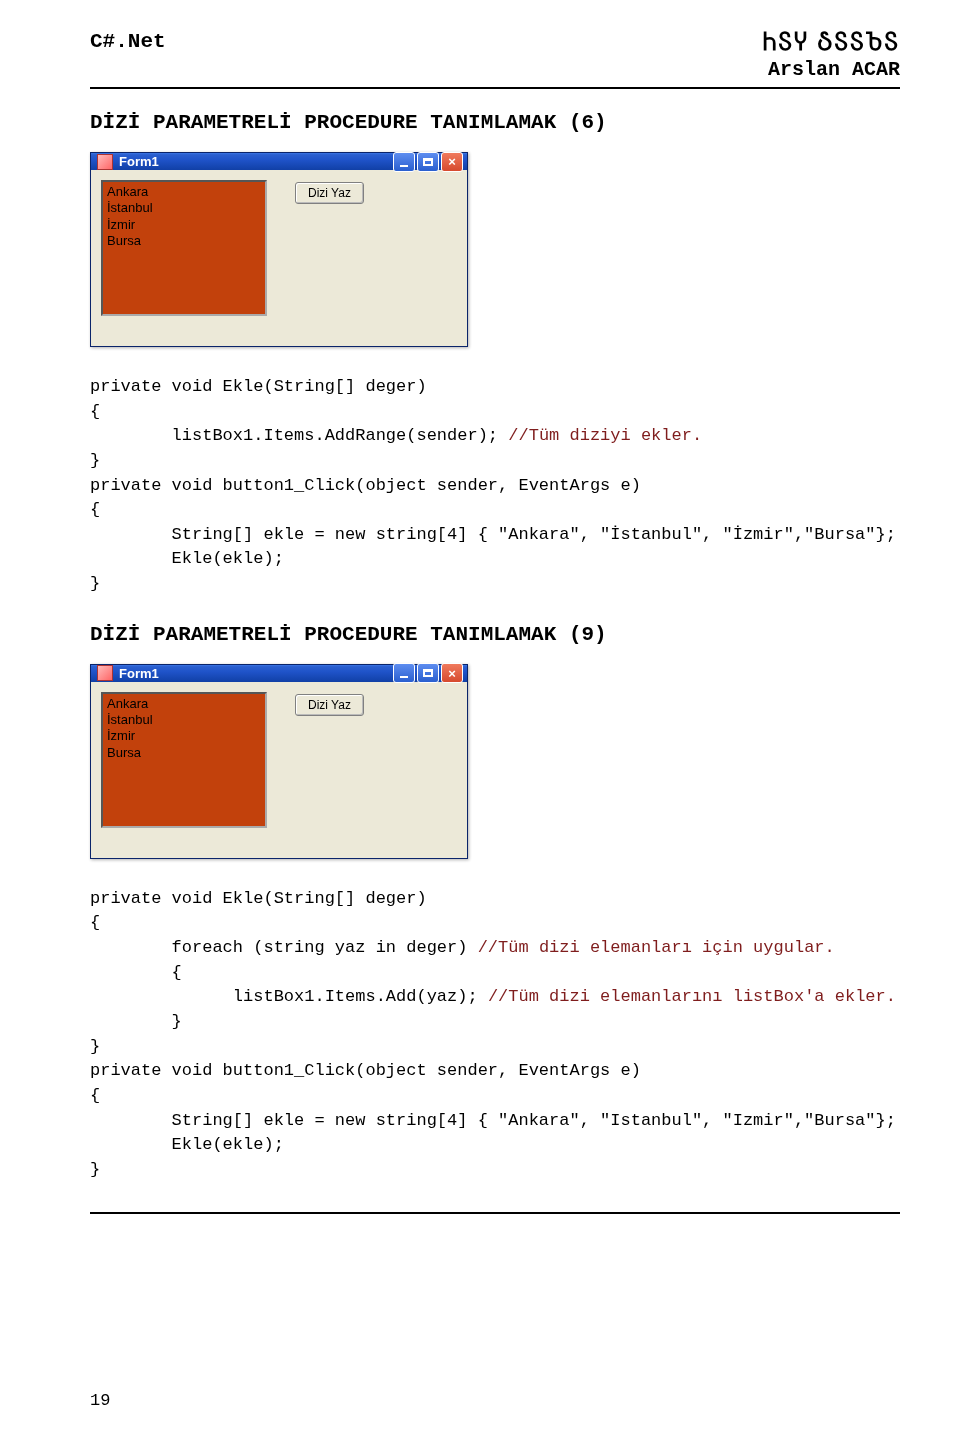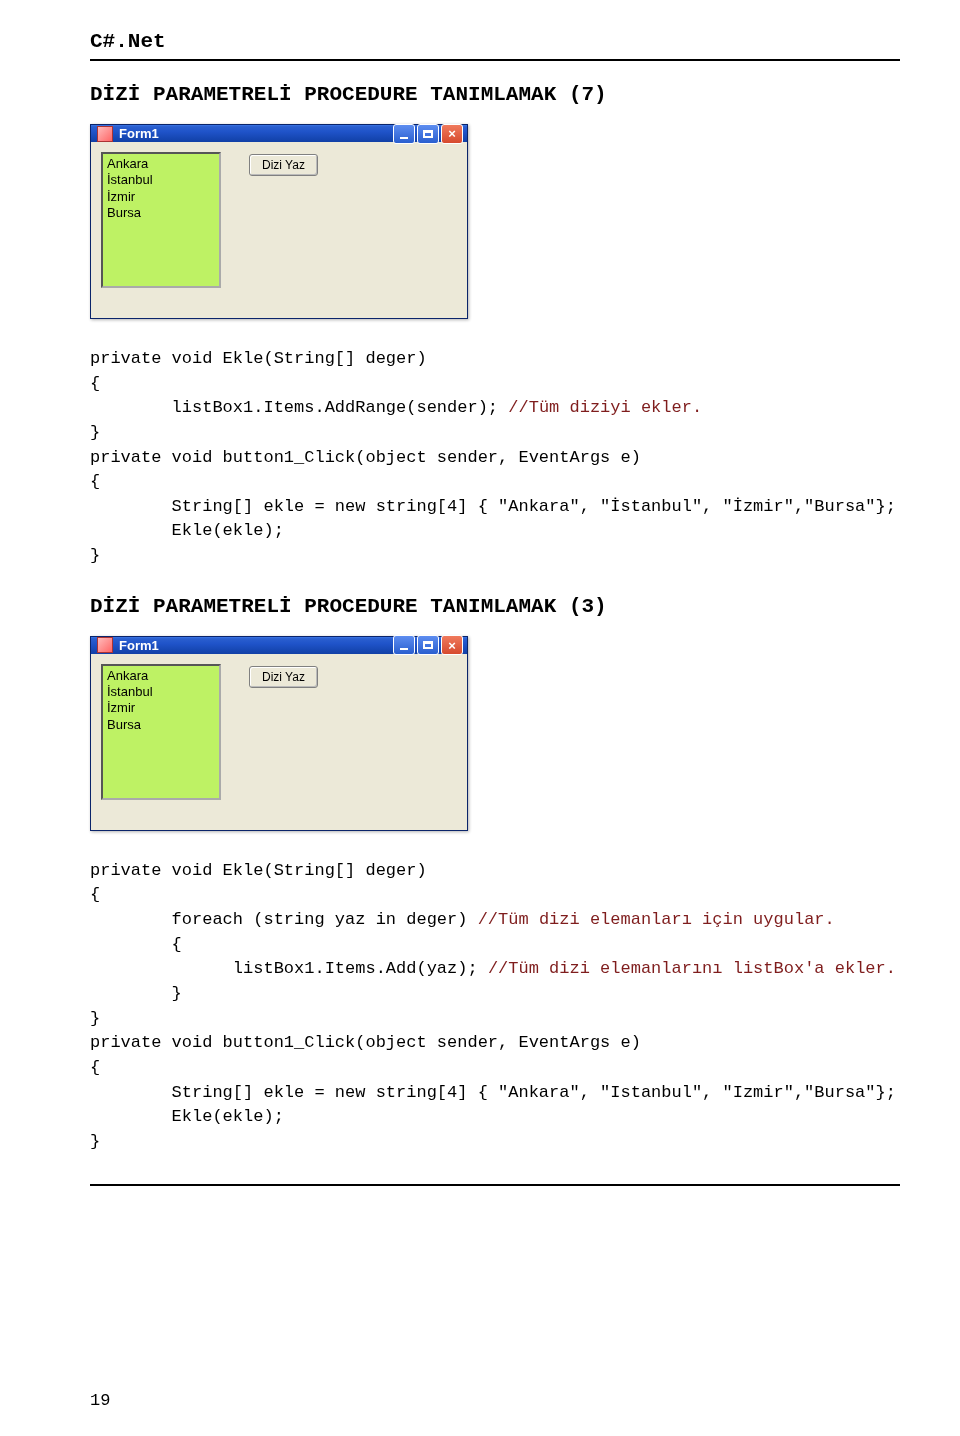--- a/index.html
+++ b/index.html
@@ -96,23 +96,23 @@
   .win-btn.max .glyph { width: 10px; height: 8px; border: 2px solid #fff; border-top-width: 3px; }
   .win-btn.close .glyph { font-size: 13px; line-height: 1; }
 
   .form-body {
     padding: 10px 10px 30px 10px;
     display: flex;
     align-items: flex-start;
     gap: 28px;
   }
   .listbox {
-    width: 120px;
+    width: 166px;
     height: 136px;
-    background: #bef264;
+    background: #c2410c;
     border: 2px inset #aaa;
     font-family: Tahoma, sans-serif;
     font-size: 13px;
     padding: 2px 4px;
     line-height: 1.25;
   }
   .listbox div { white-space: nowrap; }
   .xp-button {
     font-family: Tahoma, sans-serif;
     font-size: 12px;
@@ -144,24 +144,28 @@
     justify-content: space-between;
     font-family: "Courier New", monospace;
     font-size: 17px;
   }
 </style>
 </head>
 <body>
 
 <div class="header-row">
   <div class="header-left">C#.Net</div>
+  <div class="header-right">
+    <div class="decor">ႹႽჄ ჂႽႽႦႽ</div>
+    <div class="author">Arslan ACAR</div>
+  </div>
 </div>
 <hr class="hr-top">
 
-<div class="section-title">DİZİ PARAMETRELİ PROCEDURE TANIMLAMAK (7)</div>
+<div class="section-title">DİZİ PARAMETRELİ PROCEDURE TANIMLAMAK (6)</div>
 
 <div class="form-window">
   <div class="titlebar">
     <div class="app-icon"></div>
     <div class="title-text">Form1</div>
     <div class="win-btns">
       <div class="win-btn min">
           <div class="glyph"></div>
         </div>
       <div class="win-btn max">
@@ -186,21 +190,21 @@
 <div class="code"><span>private void Ekle(String[] deger)</span>
 <span>{</span>
 <span>        listBox1.Items.AddRange(sender); </span><span class="comment">//Tüm diziyi ekler.</span>
 <span>}</span>
 <span>private void button1_Click(object sender, EventArgs e)</span>
 <span>{</span>
 <span>        String[] ekle = new string[4] { "Ankara", "İstanbul", "İzmir","Bursa"};</span>
 <span>        Ekle(ekle);</span>
 <span>}</span></div>
 
-<div class="section-title">DİZİ PARAMETRELİ PROCEDURE TANIMLAMAK (3)</div>
+<div class="section-title">DİZİ PARAMETRELİ PROCEDURE TANIMLAMAK (9)</div>
 
 <div class="form-window">
   <div class="titlebar">
     <div class="app-icon"></div>
     <div class="title-text">Form1</div>
     <div class="win-btns">
       <div class="win-btn min">
           <div class="glyph"></div>
         </div>
       <div class="win-btn max">

